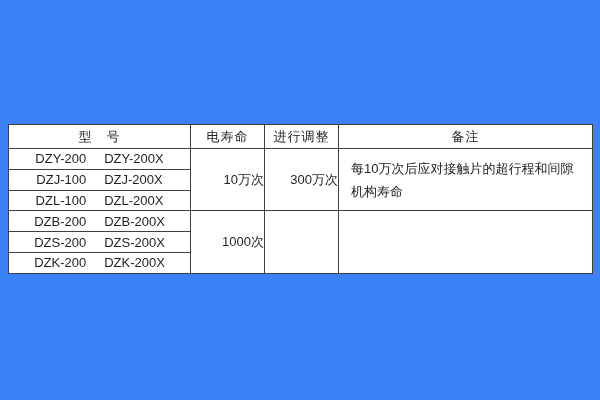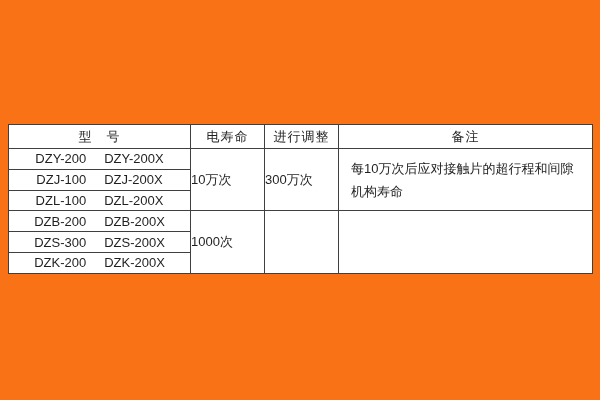--- a/index.html
+++ b/index.html
@@ -4,21 +4,21 @@
 <style>
   html, body {
     margin: 0;
     padding: 0;
     background: #ffffff;
   }
   .page {
     position: relative;
     width: 600px;
     height: 400px;
-    background: #f97316;
+    background: #3b82f6;
     overflow: hidden;
     font-family: "Liberation Sans", "DejaVu Sans", sans-serif;
   }
   table.spec-table {
     position: absolute;
     left: 8px;
     top: 124px;
     width: 584px;
     border-collapse: collapse;
     table-layout: fixed;
@@ -42,21 +42,21 @@
   .spec-table th {
     text-align: center;
     letter-spacing: 1px;
   }
   td.model-cell {
     text-align: center;
     white-space: nowrap;
   }
   td.model-cell .model-b { margin-left: 18px; }
   td.life-cell {
-    text-align: left;
+    text-align: right;
   }
   td.remark-cell {
     padding-left: 12px;
     vertical-align: middle;
   }
   td.remark-cell .remark-line {
     line-height: 23px;
   }
 </style>
 </head>
@@ -106,21 +106,21 @@
         </td>
         <td class="life-cell" rowspan="3">1000次</td>
         <td class="life-cell" rowspan="3"></td>
         <td class="remark-cell" rowspan="3">
           <div class="remark-line"></div>
           <div class="remark-line"></div>
         </td>
       </tr>
       <tr>
         <td class="model-cell">
-          <span class="model-a">DZS-300</span><span class="model-b">DZS-200X</span>
+          <span class="model-a">DZS-200</span><span class="model-b">DZS-200X</span>
         </td>
       </tr>
       <tr>
         <td class="model-cell">
           <span class="model-a">DZK-200</span><span class="model-b">DZK-200X</span>
         </td>
       </tr>
     </tbody>
   </table>
 </div>

